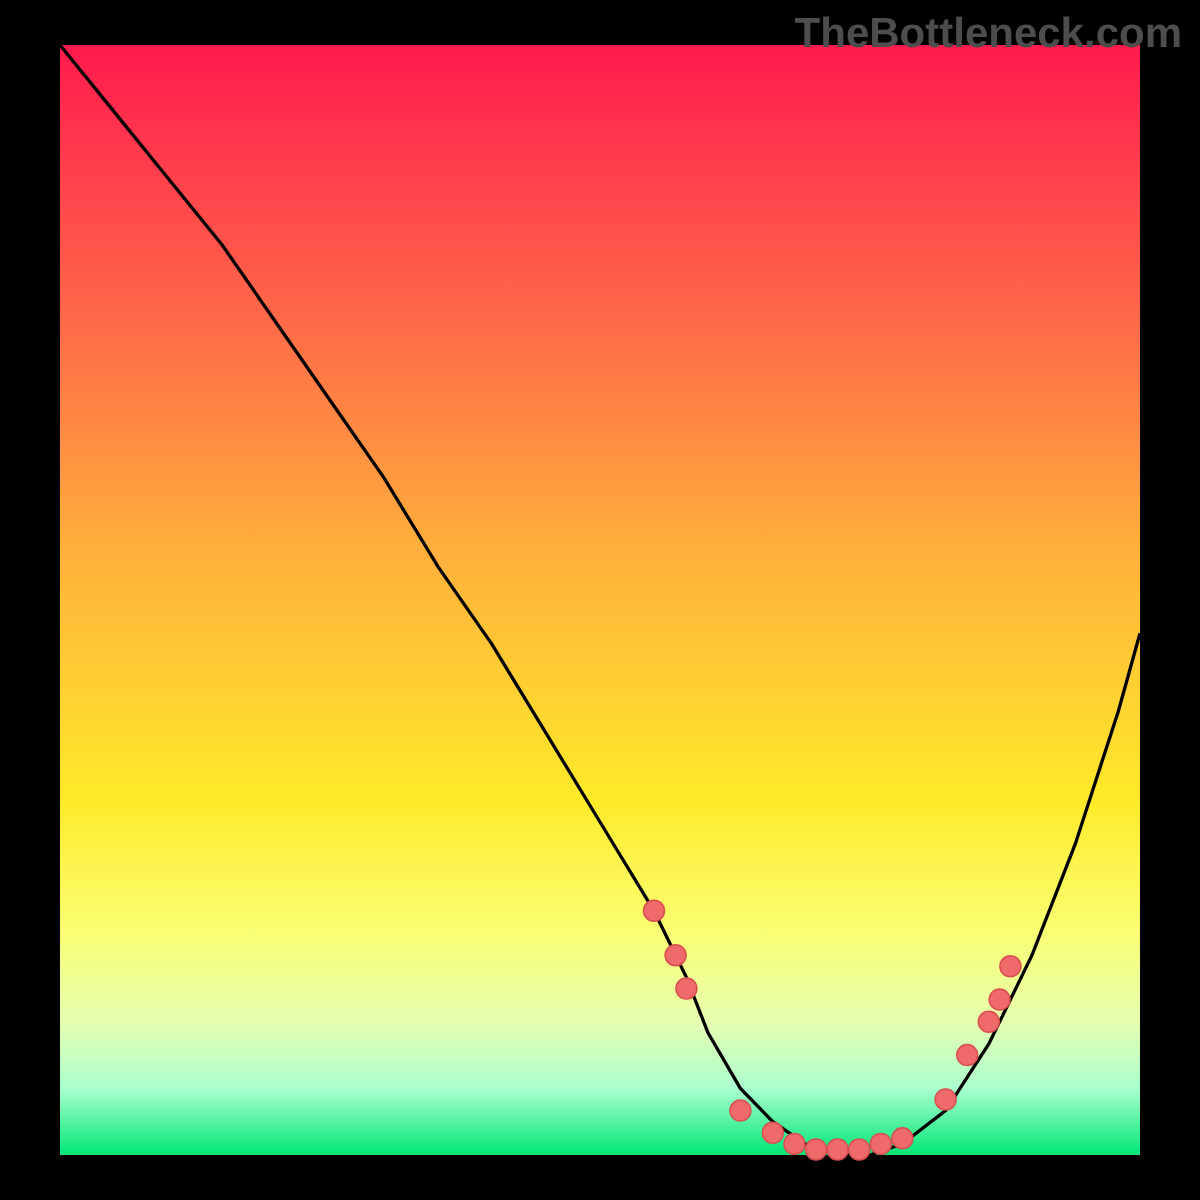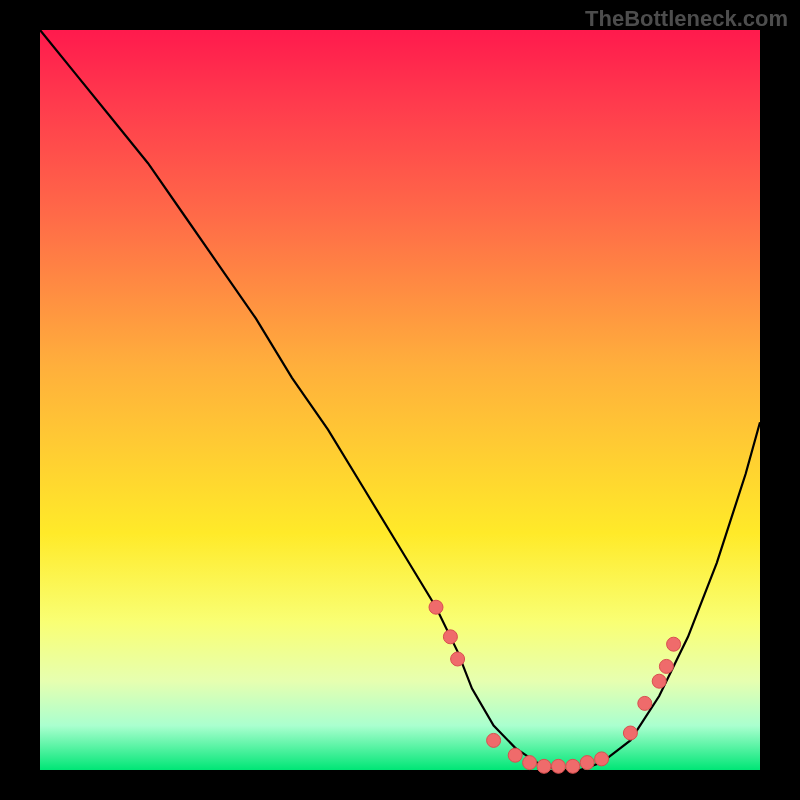--- a/index.html
+++ b/index.html
@@ -8,21 +8,21 @@
     height: 800px;
     background: #000;
     position: relative;
     font-family: Arial, sans-serif;
     overflow: hidden;
   }
   .watermark {
     position: absolute;
     top: 6px;
     right: 12px;
-    font-size: 22px;
+    font-size: 28px;
     font-weight: 600;
     color: #4d4d4d;
     z-index: 10;
   }
   .plot-area {
     position: absolute;
     left: 40px;
     top: 30px;
     width: 720px;
     height: 740px;

